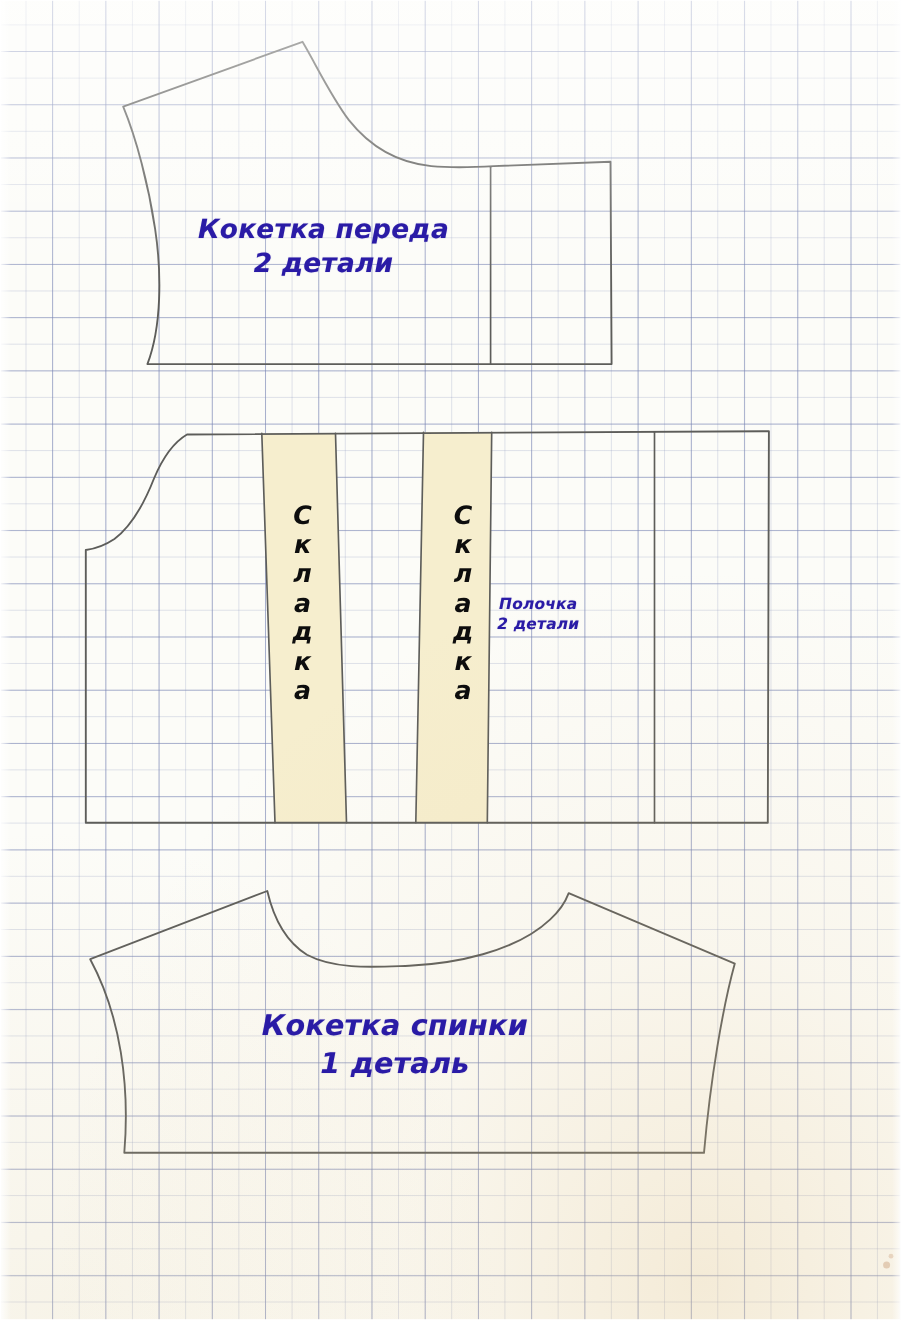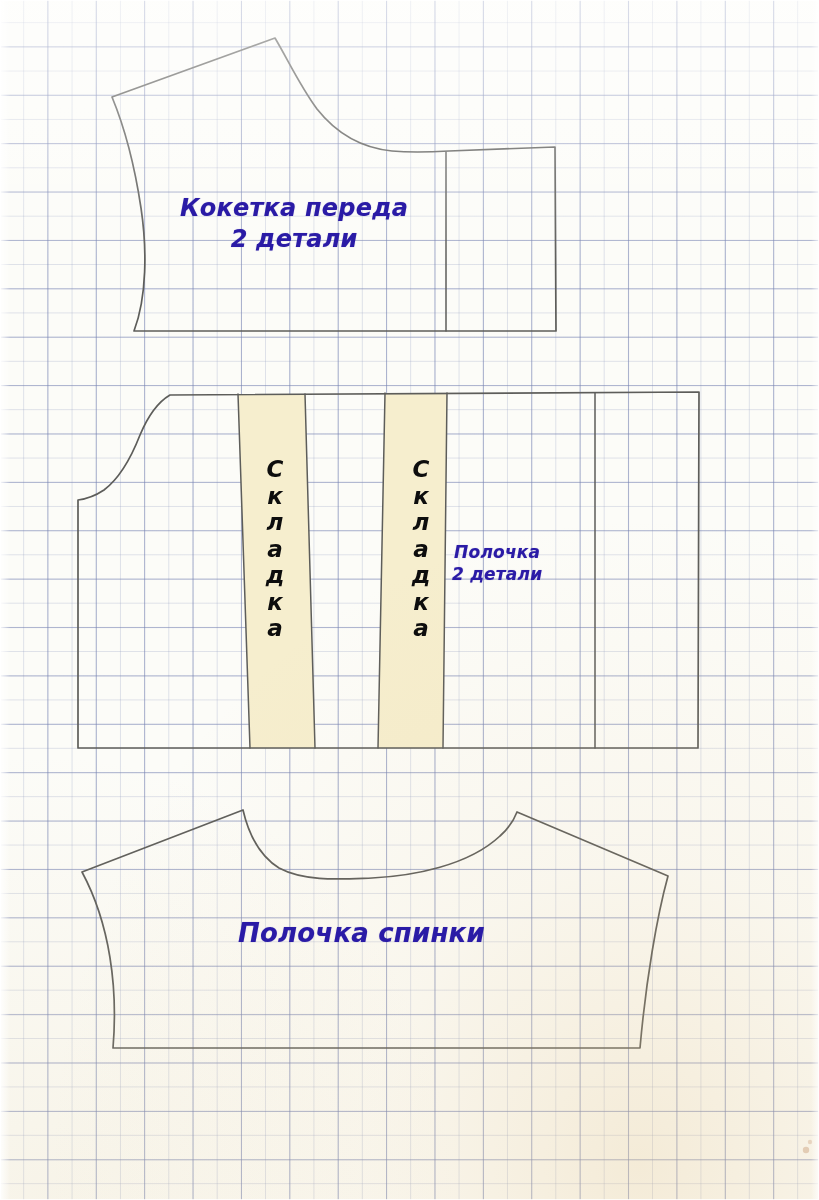--- a/index.html
+++ b/index.html
@@ -78,21 +78,21 @@
     font-style: italic;
     text-align: center;
     line-height: 1.30;
     white-space: nowrap;
     letter-spacing: 0.2px;
     text-shadow: 0 0 1px rgba(42,27,166,0.35);
   }
   .label .l2 { display: block; text-align: center; }
 
   #label-front-yoke { left: 180px; top: 193px; font-size: 24px; }
-  #label-front-panel { left: 452px; top: 541px; font-size: 17px; }
+  #label-front-panel { left: 452px; top: 541px; font-size: 14px; }
   #label-back-yoke  { left: 238px; top: 917px; font-size: 26px; }
 
   .pleat-label {
     position: absolute;
     color: #0d0d0d;
     font-family: "DejaVu Sans", sans-serif;
     font-weight: bold;
     font-style: italic;
     font-size: 23px;
     line-height: 26.5px;
@@ -175,21 +175,22 @@
     <span>Кокетка переда</span>
     <span class="l2">2 детали</span>
   </div>
 
   <div class="label" id="label-front-panel">
     <span>Полочка</span>
     <span class="l2">2 детали</span>
   </div>
 
   <div class="label" id="label-back-yoke">
-    <span>Полочка спинки</span>
+    <span>Кокетка спинки</span>
+    <span class="l2">1 деталь</span>
   </div>
 
   <div class="pleat-label" id="pleat-label-1">
       <span>С</span>
       <span>к</span>
       <span>л</span>
       <span>а</span>
       <span>д</span>
       <span>к</span>
       <span>а</span>

